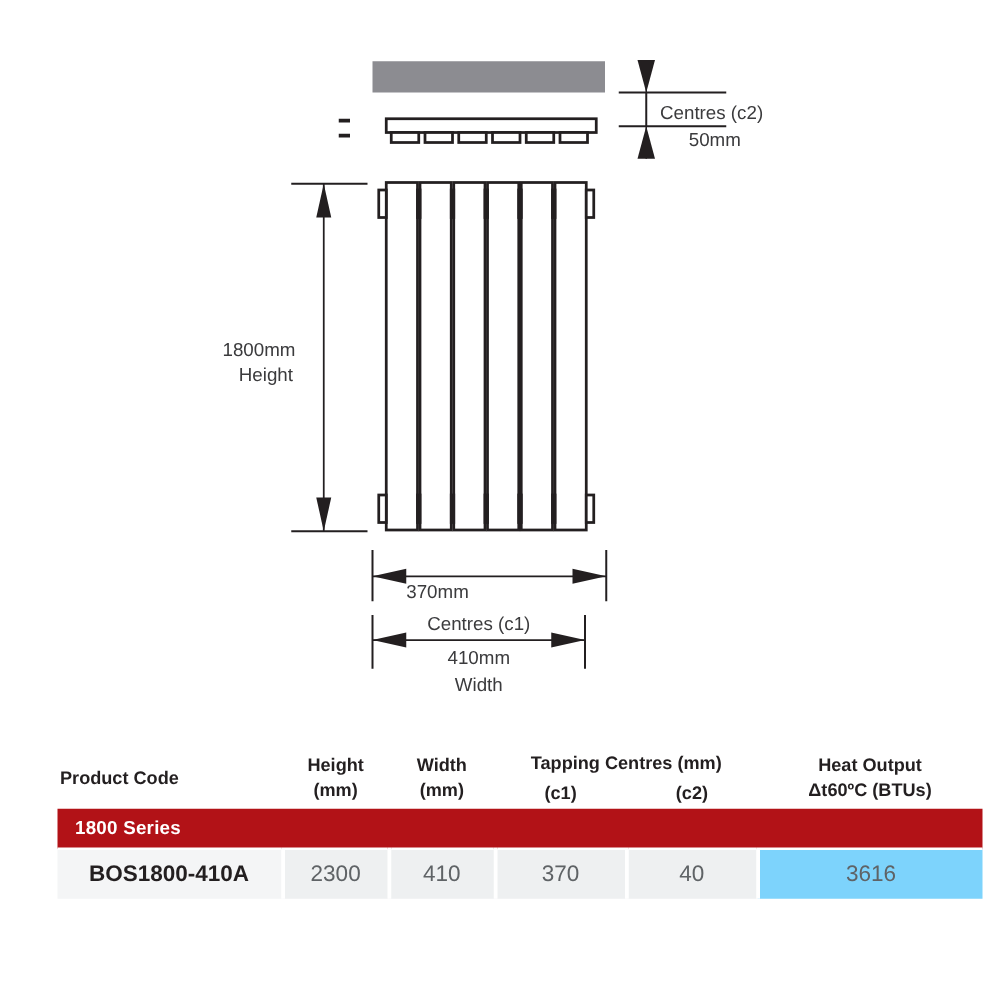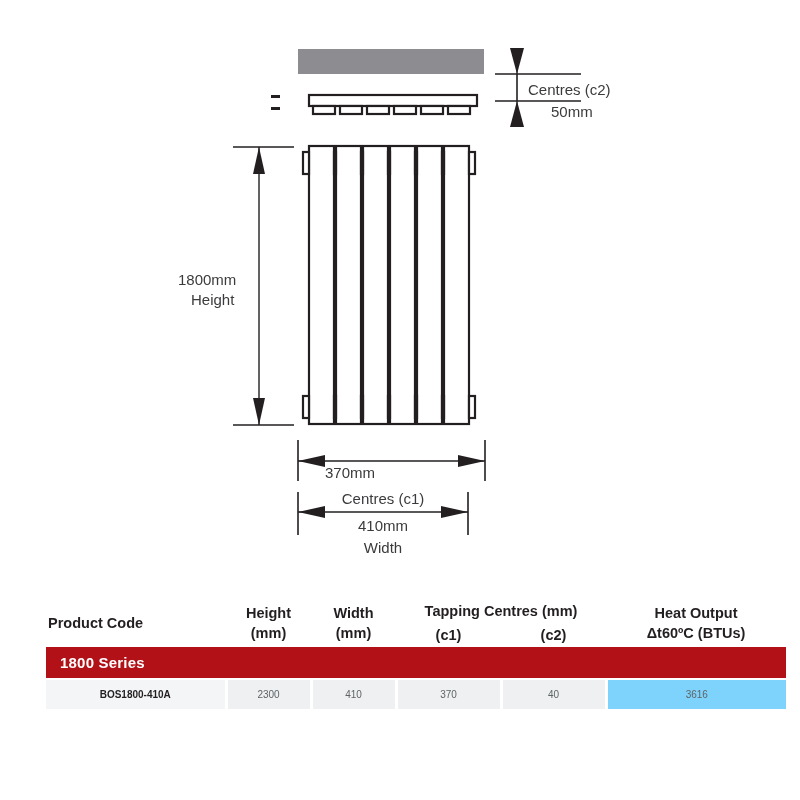--- a/index.html
+++ b/index.html
@@ -78,21 +78,21 @@
     font-size: 15px;
     font-weight: bold;
     padding: 7px 0 7px 14px;
     letter-spacing: 0.2px;
     border: none;
   }
 
   tr.data-row td {
     background: #eef0f1;
     padding: 9px 0;
-    font-size: 10px;
+    font-size: 18px;
     color: #5f6366;
     text-align: center;
     border-left: 3px solid #ffffff;
     border-top: 2px solid #ffffff;
   }
   tr.data-row td.code-cell {
     color: #231f20;
     font-weight: bold;
     text-align: center;
     border-left: none;

